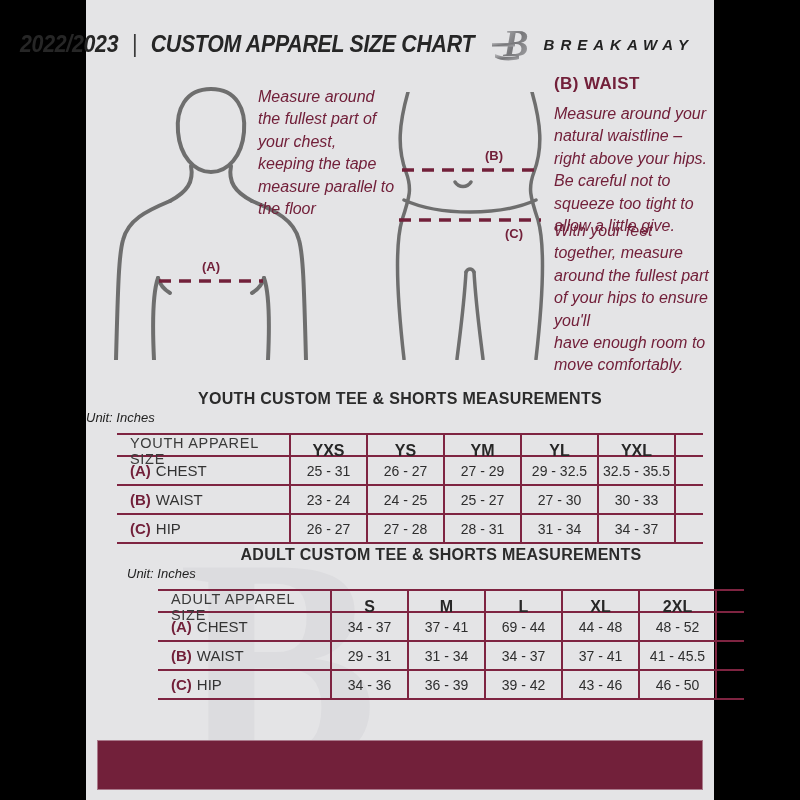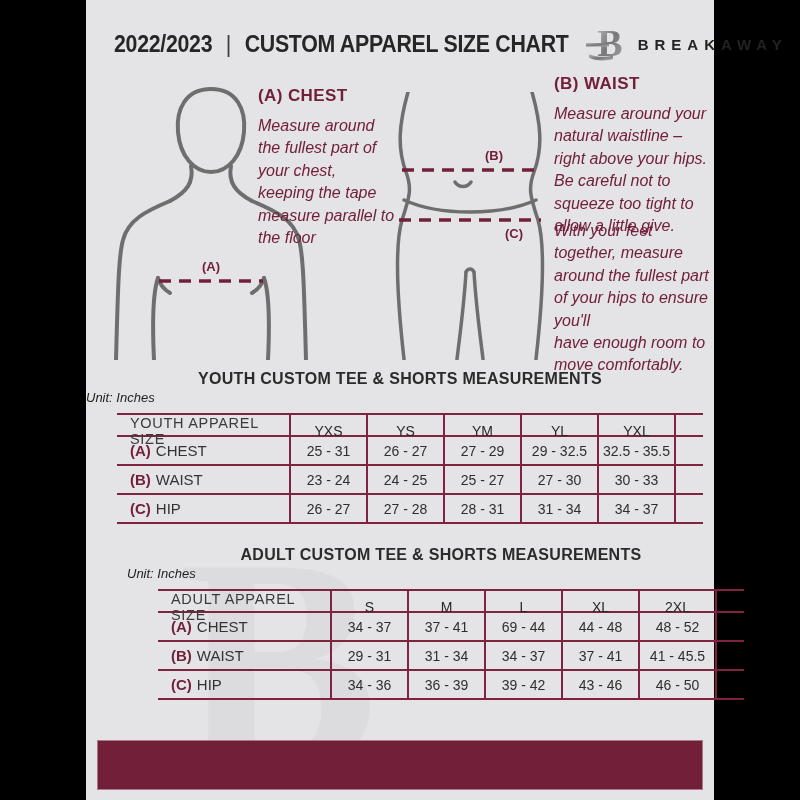--- a/index.html
+++ b/index.html
@@ -3,21 +3,21 @@
 <meta charset="utf-8">
 <style>
   html,body{margin:0;padding:0;background:#000;}
   *{box-sizing:border-box;}
   .stage{position:relative;width:800px;height:800px;background:#000;overflow:hidden;
          font-family:"Liberation Sans",sans-serif;}
   .page{position:absolute;left:86px;top:0;width:628px;height:800px;background:#e4e4e6;}
 
   
   .header{position:absolute;top:18px;left:28px;right:20px;height:52px;
-          display:flex;align-items:center;justify-content:space-between;z-index:2;}
+          display:flex;align-items:center;justify-content:flex-end;z-index:2;font-style:italic;}
   .header-left{display:flex;align-items:center;gap:12px;white-space:nowrap;
                font-weight:bold;font-size:22px;color:#262626;letter-spacing:-0.3px;
                transform:scale(0.97,1.12);transform-origin:left center;}
   .header-sep{font-weight:normal;color:#3a3a3a;padding:0 2px;}
   .brand{display:flex;align-items:center;gap:9px;}
   .brand-name{font-weight:bold;font-size:15px;letter-spacing:6px;color:#222;}
 
   
   .inst{position:absolute;z-index:2;}
   .inst h3{margin:0 0 9px 0;font-size:17px;font-weight:bold;color:#72203a;letter-spacing:0.4px;}
@@ -25,32 +25,32 @@
   .inst-a{left:172px;top:86px;width:138px;}
   .inst-b{left:468px;top:74px;width:158px;}
   .inst-c{left:468px;top:220px;width:158px;}
 
   .fig{position:absolute;z-index:1;}
   .fig-chest{left:26px;top:82px;}
   .fig-hips{left:308px;top:92px;}
 
   
   .section{position:absolute;left:0;width:100%;z-index:2;}
-  .sec-youth{top:370px;}
+  .sec-youth{top:390px;}
   .sec-adult{top:546px;margin-left:41px;}
   .section-title{text-align:center;font-weight:bold;font-size:16px;color:#2b2b2b;letter-spacing:0.3px;}
   .unit{text-align:left;font-style:italic;font-size:13px;color:#222;margin-top:2px;}
   .sizetable{margin:8px 0 0 31px;width:586px;}
   .trow{display:grid;grid-template-columns:172px 77px 77px 77px 77px 77px 29px;
         border-bottom:2px solid #7e2441;height:29px;}
   .trow.head{border-top:2px solid #7e2441;height:24px;}
   .tc{display:flex;align-items:center;justify-content:center;
       border-left:2px solid #7e2441;font-size:14px;color:#2e2e2e;}
   .tc.first{border-left:none;justify-content:flex-start;padding-left:13px;}
-  .trow.head .tc{font-weight:normal;font-size:14px;color:#272727;}
+  .trow.head .tc{font-weight:bold;font-size:16px;color:#272727;}
   .trow.head .tc.first{font-weight:normal;font-size:14.5px;letter-spacing:0.7px;color:#3a3a3a;}
   .pfx{color:#72203a;font-weight:bold;margin-right:5px;font-size:15px;}
   .lbl{color:#333;font-size:15px;}
 
   
   .watermark{position:absolute;left:92px;top:540px;z-index:0;
              font-family:"Liberation Serif",serif;font-weight:bold;font-size:300px;
              line-height:0.82;color:#dcdcdf;user-select:none;}
   .footer{position:absolute;left:11px;top:740px;width:606px;height:50px;
           background:#72203a;border:1px solid #a9798a;z-index:2;}
@@ -108,21 +108,20 @@
       <path d="M72,180 C70,214 66,242 63,267"></path>
       <path d="M80,180 C82,214 86,242 89,267"></path>
       <path d="M72,180 C74,176 78,176 80,180"></path>
       <path d="M8,78 L144,78" stroke="#72203a" stroke-width="3.5" stroke-dasharray="12 8" stroke-linecap="butt"></path>
       <text x="100" y="68" text-anchor="middle" font-size="13" font-weight="bold" fill="#72203a" stroke="none">(B)</text>
       <path d="M5,128 L147,128" stroke="#72203a" stroke-width="3.5" stroke-dasharray="12 8" stroke-linecap="butt"></path>
       <text x="120" y="146" text-anchor="middle" font-size="13" font-weight="bold" fill="#72203a" stroke="none">(C)</text>
     </svg>
 
     <div class="inst inst-a">
-      <h3>(A) CHEST</h3>
       <p>Measure around the fullest part of your chest, keeping the tape measure parallel to the floor</p>
     </div>
     <div class="inst inst-b">
       <h3>(B) WAIST</h3>
       <p>Measure around your natural waistline – right above your hips. Be careful not to squeeze too tight to allow a little give.</p>
     </div>
     <div class="inst inst-c">
       <p>With your feet together, measure around the fullest part of your hips to ensure you'll
 have enough room to move comfortably.</p>
     </div>

